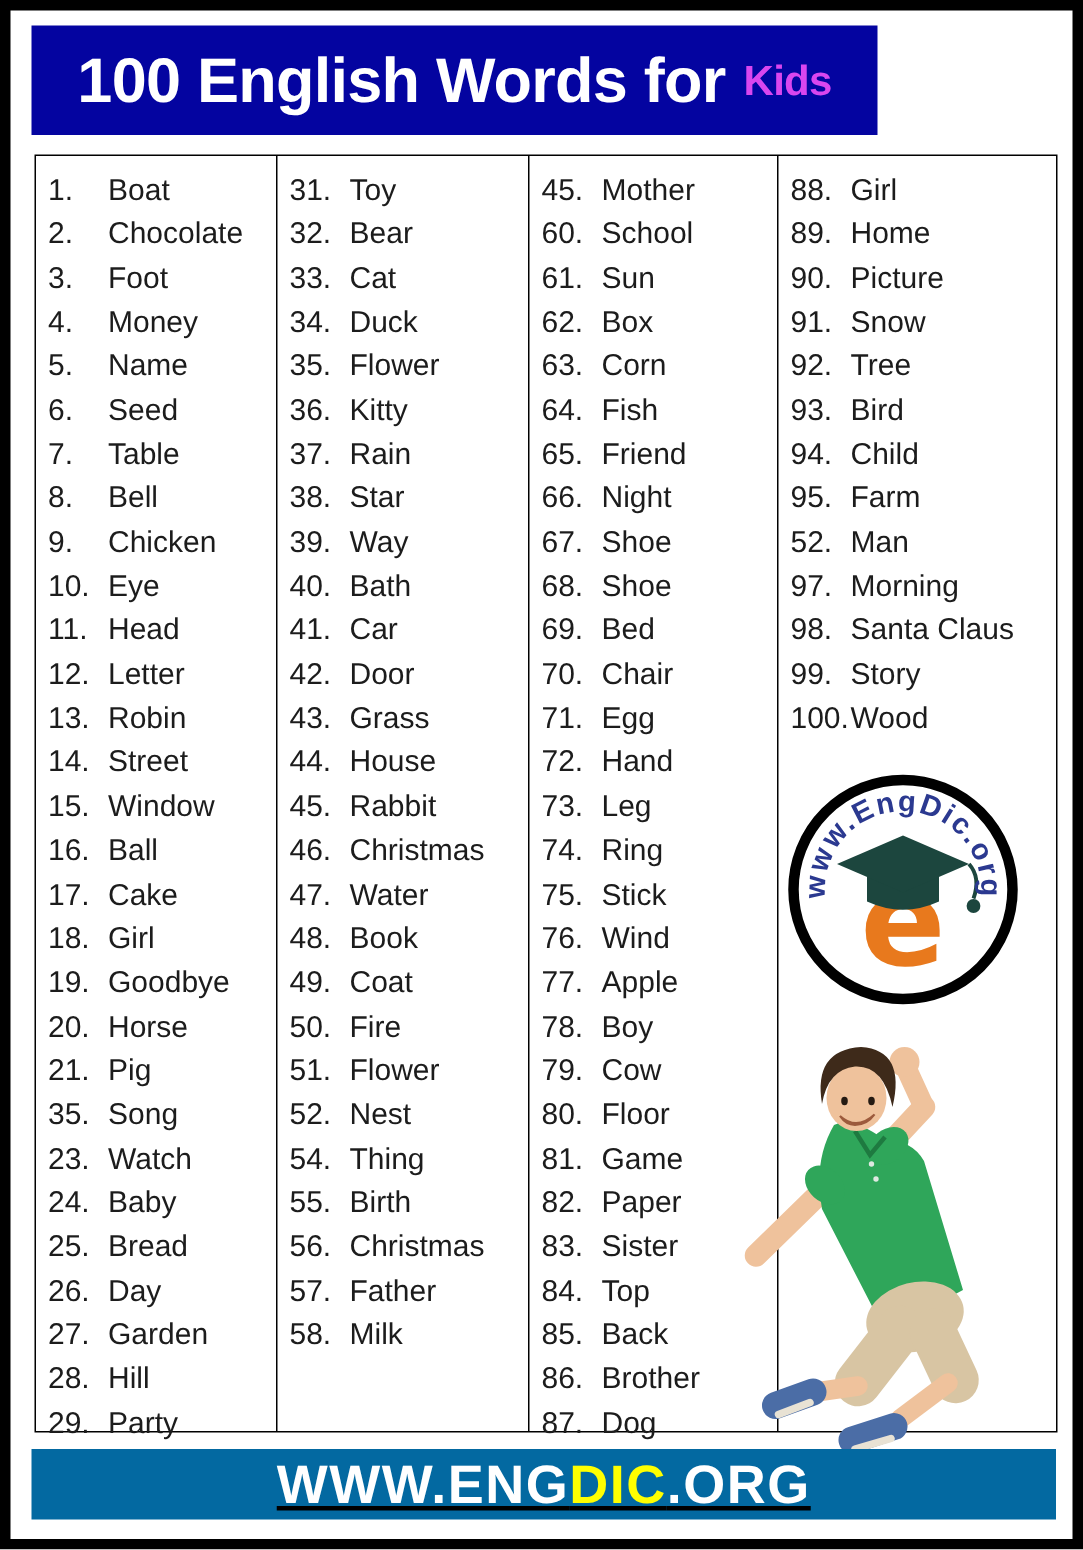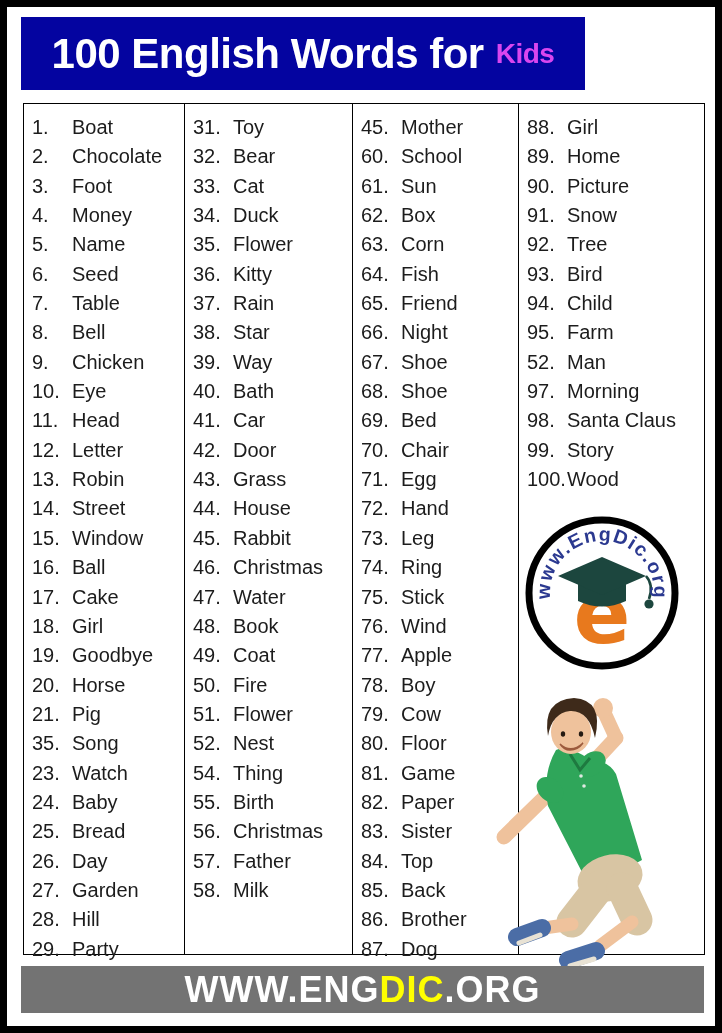--- a/index.html
+++ b/index.html
@@ -48,22 +48,22 @@
     white-space:nowrap;
   }
   .row .num{display:inline-block;width:40px;}
   
   .logo{position:absolute;left:515px;top:506px;width:160px;height:160px;}
   
   .kid{position:absolute;left:483px;top:683px;width:232px;height:278px;}
   
   .footer{
     position:absolute;left:14px;top:959px;width:683px;height:47px;
-    background:#737373;
-    display:flex;align-items:center;justify-content:center;
+    background:#0369a1;
+    display:flex;align-items:center;justify-content:center;text-decoration:underline;
   }
   .footer span{color:#ffffff;font-size:36px;font-weight:bold;letter-spacing:1px;}
   .footer .accent{color:#FFFF00;}
 </style>
 </head>
 <body>
 
 <div class="page">
 
   <div class="header">

